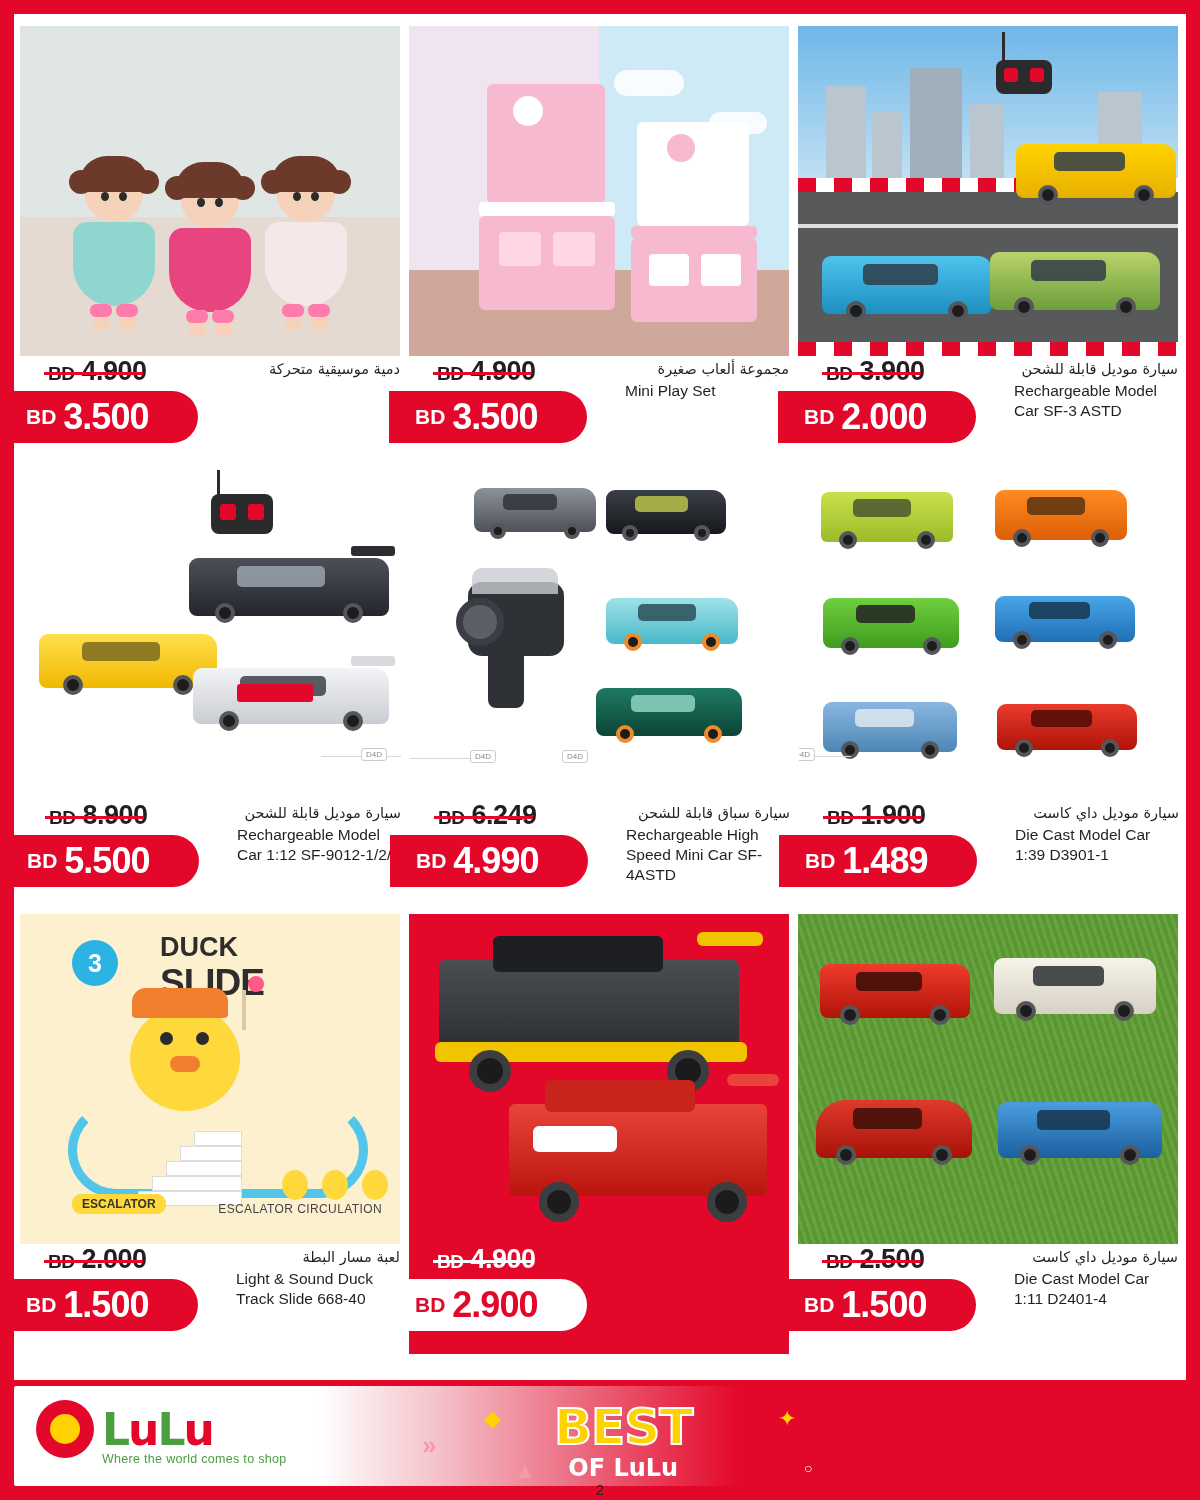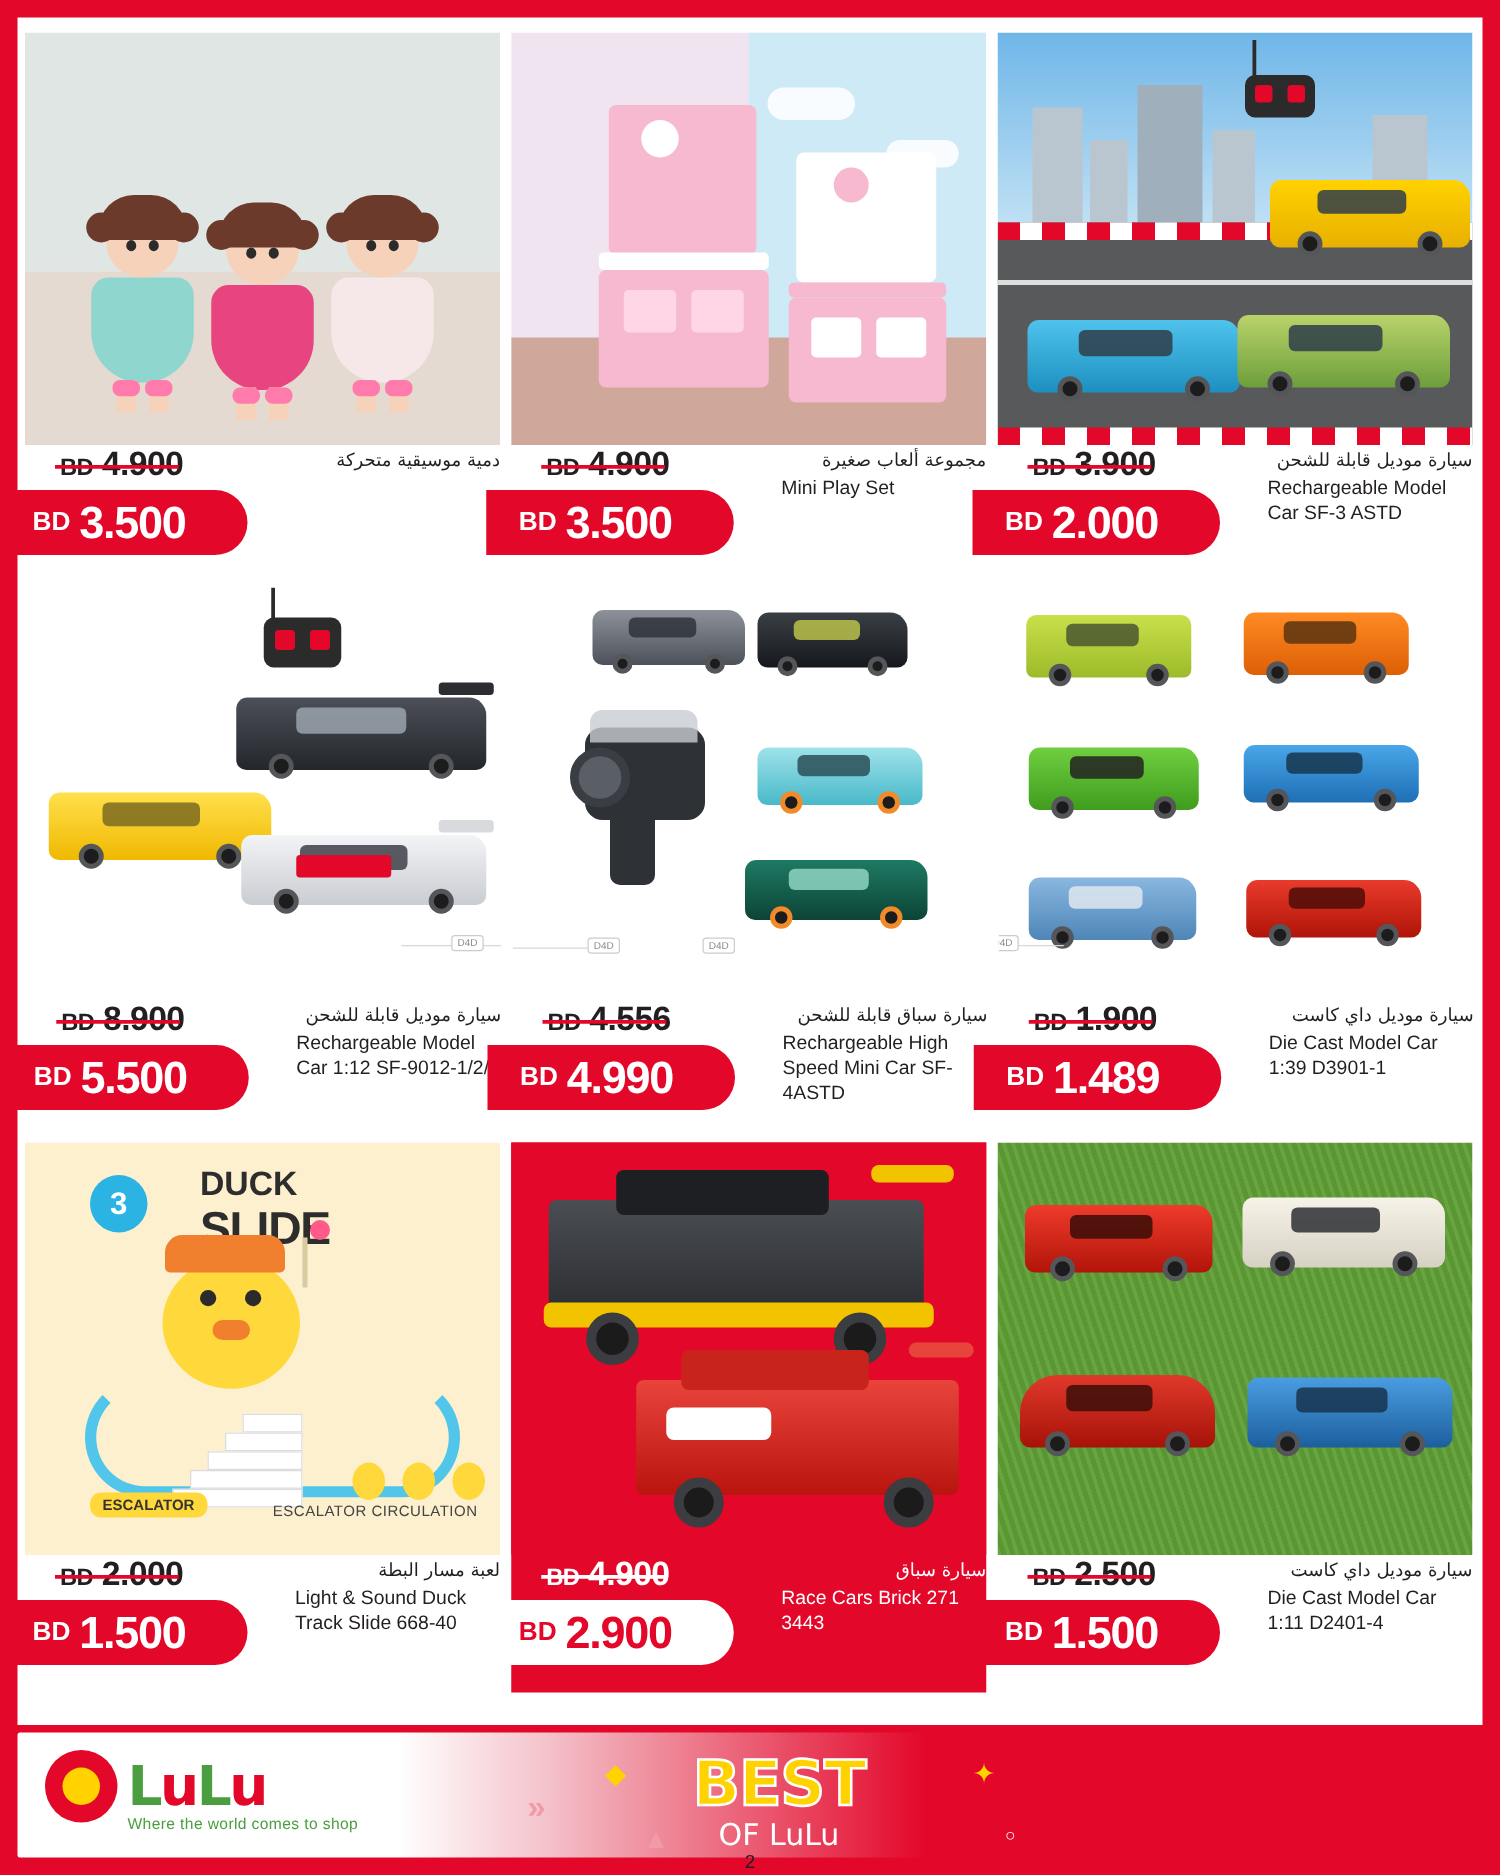--- a/index.html
+++ b/index.html
@@ -128,21 +128,21 @@
   }
   .chev { position:absolute; left:408px; top:44px; color:#f39aa8; font-size:26px; font-weight:bold; }
   .best-block { position:absolute; left:540px; top:16px; text-align:center; }
   .best-word {
     font-size:50px; font-weight:bold; color:#ffd200;
     letter-spacing:-1px; line-height:50px;
     -webkit-text-stroke:2px #ffffff;
     font-family:"DejaVu Sans", sans-serif;
   }
   .best-of {
-    font-size:24px; color:#ffffff; font-weight:normal; margin-top:2px;
+    font-size:24px; color:#ffffff; font-weight:bold; margin-top:2px;
     font-family:"DejaVu Sans", sans-serif;
   }
   .quality {
     position:absolute; left:822px; top:40px;
     color:#ffffff; font-size:21px; letter-spacing:0.6px; font-weight:normal;
   }
   .star { color:#ffd200; font-size:20px; margin-right:10px; }
   .spark { position:absolute; color:#ffd200; font-size:22px; }
   .page-no {
     position:absolute; bottom:2px; left:0; width:1200px; text-align:center;
@@ -504,21 +504,21 @@
             </div>
             <div class="hairline" style="left:0px; top:288px; width:60px;"></div>
             <div class="tag-pill" style="left:60px; top:280px;">D4D</div>
             <div class="tag-pill" style="left:152px; top:280px;">D4D</div>
           </div>
         </div>
         <div class="pricing">
           <div class="price-col">
             <div class="old-price">
               <span class="cur">BD</span>
-              <span>4.556</span>
+              <span>6.249</span>
               <span class="strike"></span>
             </div>
             <div class="new-pill">
               <span class="cur">BD</span>
               <span class="val">4.990</span>
             </div>
           </div>
           <div class="desc">
             <div class="ar">سيارة سباق قابلة للشحن</div>
             <div class="en">Rechargeable  High Speed Mini Car SF-4ASTD</div>
@@ -662,24 +662,20 @@
             <div class="old-price" style="color:#ffffff;">
               <span class="cur">BD</span>
               <span>4.900</span>
               <span class="strike" style="background:#ffffff;"></span>
             </div>
             <div class="new-pill white">
               <span class="cur">BD</span>
               <span class="val">2.900</span>
             </div>
           </div>
-          <div class="desc on-red">
-            <div class="ar">سيارة سباق</div>
-            <div class="en">Race Cars Brick 271 3443</div>
-          </div>
         </div>
       </div>
 
       <div class="cell">
         <div class="photo">
           <div class="ph-img">
             <div class="grass"></div>
             <div class="car" style="left:22px; top:50px; width:150px; height:54px;">
               <div class="body" style="background:linear-gradient(#ee3b2c,#b21409);"></div>
               <div class="win" style="background:#3a0d08;"></div>

